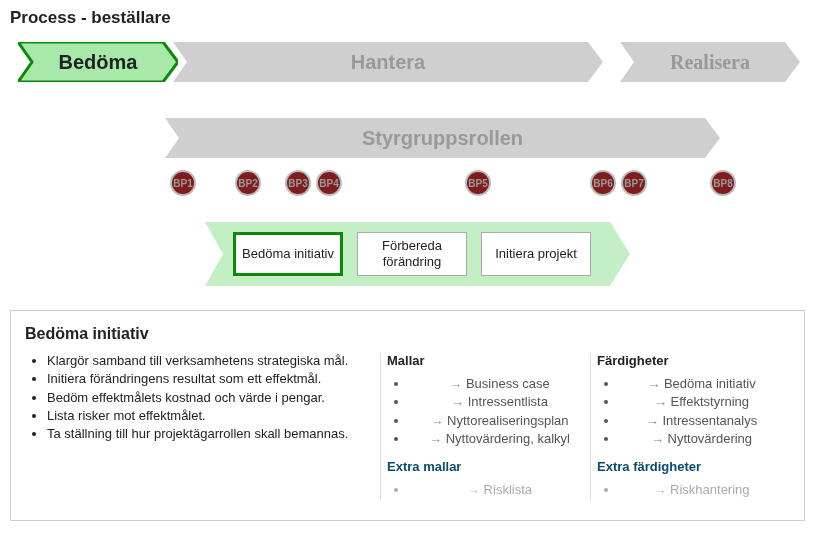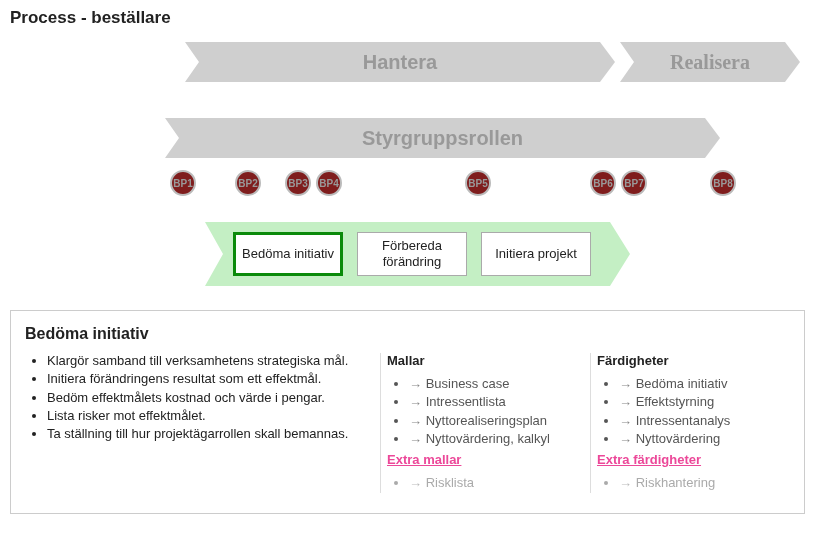--- a/index.html
+++ b/index.html
@@ -50,37 +50,43 @@
   }
   .detail h2 { font-size:16px; font-weight:bold; margin-bottom:10px; }
   .detail-cols { display:flex; gap:0; }
   .col-left { width:355px; padding-right:15px; }
   .col-mid, .col-right { border-left:1px solid #ddd; padding-left:6px; }
   .col-mid { width:210px; }
   .col-right { flex:1; padding-right:6px; }
   .detail ul { list-style:disc; margin-left:22px; }
   .detail ul li { margin-bottom:2px; line-height:1.25; }
   .sec-h { font-weight:bold; margin-bottom:8px; font-size:13px; }
-  .sec-h.muted { color:#ec4899; margin-top:5px;text-decoration:underline; }
-  .link-list { list-style:none; margin:0; padding:0; }
+  .sec-h.muted { color:#0c4a6e; margin-top:12px; }
+  .link-list { list-style:none; margin:0; padding:0;text-align:center; }
   .link-list li { margin-bottom:2px; color:#555; }
   .link-list li::before { content:"→ "; color:#888; }
   .link-list.muted li { color:#aaa; }
   .link-list.muted li::before { color:#bbb; }
 
   svg polygon { stroke-linejoin: miter; }
 </style>
 </head>
 <body>
 
 <div class="page">
   <h1 class="page-title">Process - beställare</h1>
 
   <div class="chevrons">
-    <div class="chev grey" style="left:175px; width:430px;">
+    <div class="chev green-active" style="left:8px; width:160px;">
+      <svg viewBox="0 0 160 40" preserveAspectRatio="none">
+        <polygon points="0,0 145,0 160,20 145,40 0,40 14,20" fill="#a8e8a8" stroke="#0a8a0a" stroke-width="3"></polygon>
+      </svg>
+      <span>Bedöma</span>
+    </div>
+    <div class="chev grey" style="left:163px; width:430px;">
       <svg viewBox="0 0 430 40" preserveAspectRatio="none">
         <polygon points="0,0 415,0 430,20 415,40 0,40 14,20" fill="#cfcfcf"></polygon>
       </svg>
       <span>Hantera</span>
     </div>
     <div class="chev grey" style="left:610px; width:180px;font-family:Liberation Serif, serif;">
       <svg viewBox="0 0 180 40" preserveAspectRatio="none">
         <polygon points="0,0 165,0 180,20 165,40 0,40 14,20" fill="#cfcfcf"></polygon>
       </svg>
       <span>Realisera</span>

